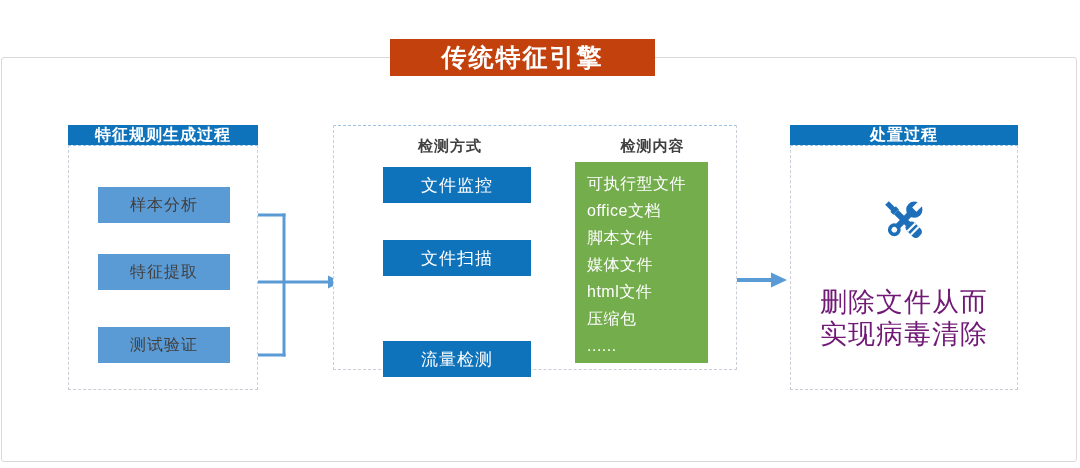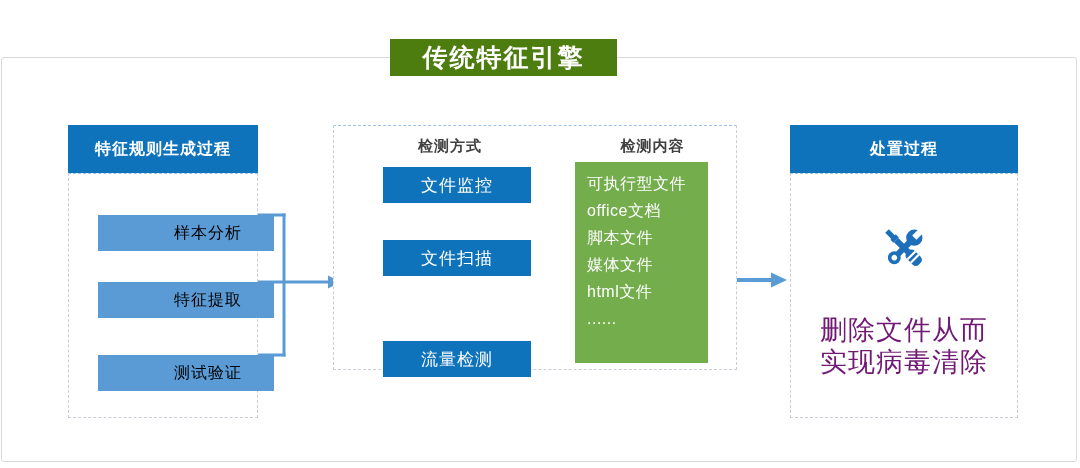--- a/index.html
+++ b/index.html
@@ -5,42 +5,41 @@
   html,body { margin:0; padding:0; background:#ffffff; }
   .stage {
     position:relative; width:1080px; height:468px; background:#ffffff;
     font-family:"Liberation Sans","DejaVu Sans",sans-serif; overflow:hidden;
   }
   .card {
     position:absolute; left:1px; top:57px; width:1076px; height:405px;
     border:1px solid #d9d9d9; border-radius:3px; background:#ffffff; box-sizing:border-box;
   }
   .title-banner {
-    position:absolute; left:390px; top:39px; width:227px; height:37px;
-    background:#4d7c0f; color:#ffffff; font-size:25px; font-weight:bold;
+    position:absolute; left:390px; top:39px; width:265px; height:37px;
+    background:#c2410c; color:#ffffff; font-size:25px; font-weight:bold;
     display:flex; align-items:center; justify-content:center; letter-spacing:2px; z-index:3;
   }
   .section { position:absolute; top:125px; z-index:2; }
   .sec-header {
-    height:48px; background:#0f73bc; color:#ffffff; font-weight:bold; font-size:16px;
+    height:20px; background:#0f73bc; color:#ffffff; font-weight:bold; font-size:16px;
     display:flex; align-items:center; justify-content:center; letter-spacing:1px;text-align:center;
   }
   .sec-body {
     position:relative; background:#ffffff; box-sizing:border-box;
     border:1px dashed #c9ced6; border-top:1px dashed #9cc2e5; height:245px;
   }
   #sec-gen  { left:68px;  width:190px; }
   #sec-det  { left:333px; width:404px; }
   #sec-disp { left:790px; width:228px; }
 
   .step-box {
     position:absolute; left:29px; width:132px; height:36px; background:#5b9bd5;
-    color:#000000; font-size:16px; display:flex; align-items:center; justify-content:center;
+    color:#404040; font-size:16px; display:flex; align-items:center; justify-content:center;
     letter-spacing:1px;
-    padding-left:44px;
   }
   .step-0 { top:41px; } .step-1 { top:108px; } .step-2 { top:181px; }
 
   .col-label {
     position:absolute; top:11px; font-size:15px; font-weight:bold; color:#404040;
     text-align:center; letter-spacing:1px;
   }
   .label-methods { left:49px; width:134px; }
   .label-content { left:252px; width:133px; }
   .method-box {
@@ -99,20 +98,21 @@
       <div class="col-label label-content">检测内容</div>
       <div class="method-box method-0">文件监控</div>
       <div class="method-box method-1">文件扫描</div>
       <div class="method-box method-2">流量检测</div>
       <div class="content-box">
         <div class="content-item">可执行型文件</div>
         <div class="content-item">office文档</div>
         <div class="content-item">脚本文件</div>
         <div class="content-item">媒体文件</div>
         <div class="content-item">html文件</div>
+        <div class="content-item">压缩包</div>
         <div class="content-item">......</div>
       </div>
     </div>
   </div>
 
   <div class="section" id="sec-disp">
     <div class="sec-header">处置过程</div>
     <div class="sec-body">
       <div class="tools-wrap">
         <svg width="48" height="48" viewBox="0 0 56 56">

